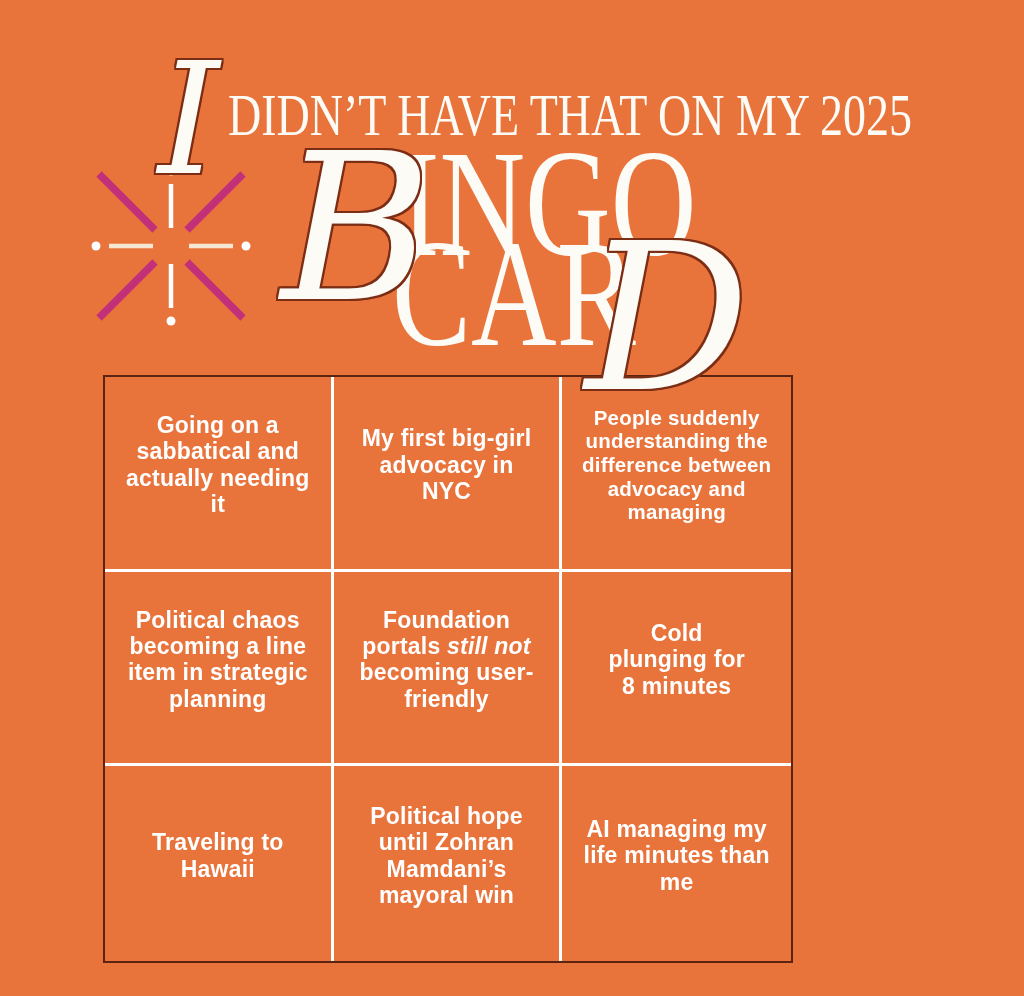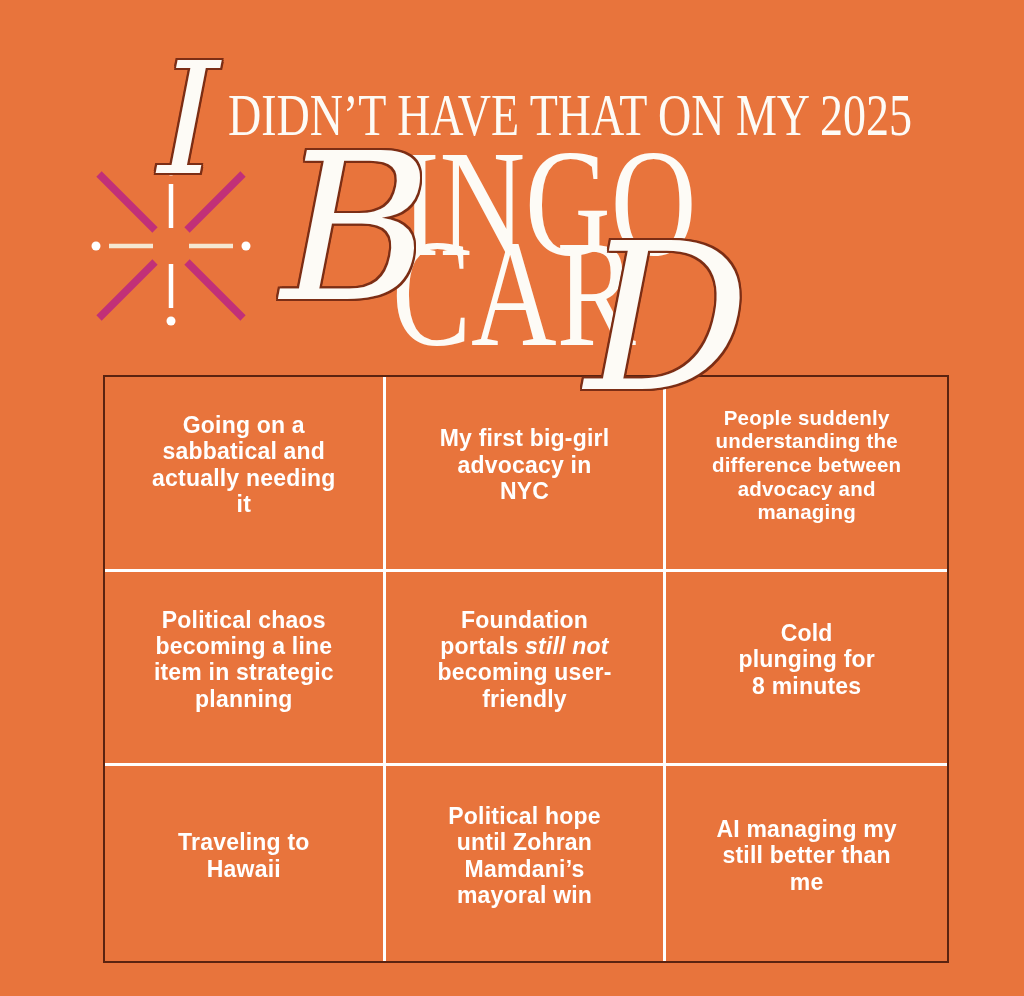--- a/index.html
+++ b/index.html
@@ -48,21 +48,21 @@
   #line2-caps{left:400px;top:128px;font-size:152px;transform:scaleX(0.78);z-index:1;}
   #line3-caps{left:392px;top:218px;font-size:152px;transform:scaleX(0.78);z-index:2;}
   #script-d{left:585px;top:216px;font-size:205px;z-index:4;}
 
   
   .starburst{position:absolute;left:71px;top:146px;width:200px;height:200px;}
 
   
   .bingo-grid{
     position:absolute;left:103px;top:375px;
-    width:846px;height:588px;
+    width:690px;height:588px;
     box-sizing:border-box;
     border:2px solid var(--grid-outer-border);
     display:grid;
     grid-template-columns:1fr 1fr 1fr;
     grid-template-rows:1fr 1fr 1fr;
   }
   .cell{
     display:flex;align-items:center;justify-content:center;
     text-align:center;
     padding:8px 14px 24px 14px;
@@ -155,18 +155,18 @@
 Hawaii</div>
     </div>
     <div class="cell">
       <div class="cell-text">Political hope
 until Zohran
 Mamdani’s
 mayoral win</div>
     </div>
     <div class="cell">
       <div class="cell-text">AI managing my
-still better than
+life minutes than
 me</div>
     </div>
   </div>
 
 </div>
 
 </body></html>

